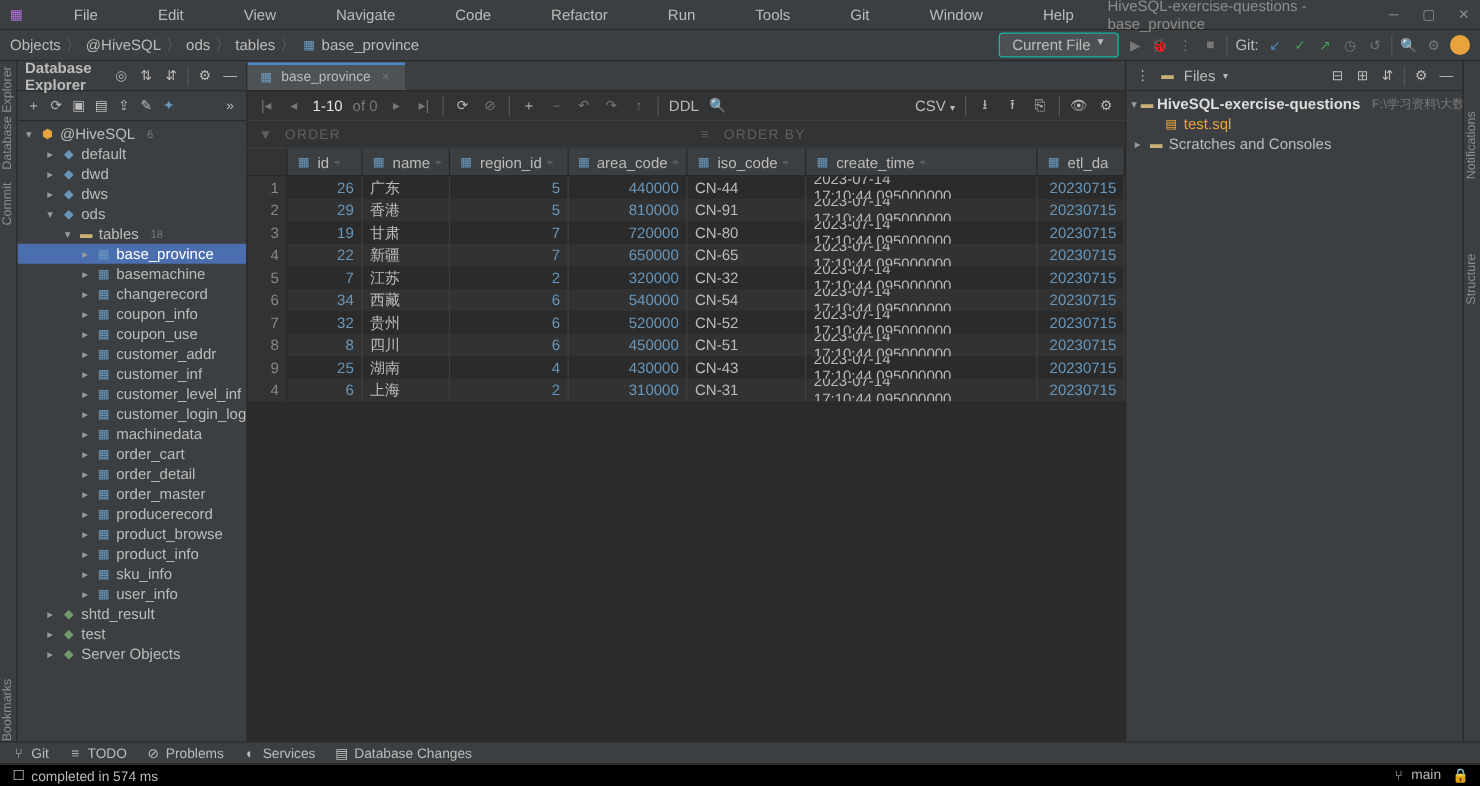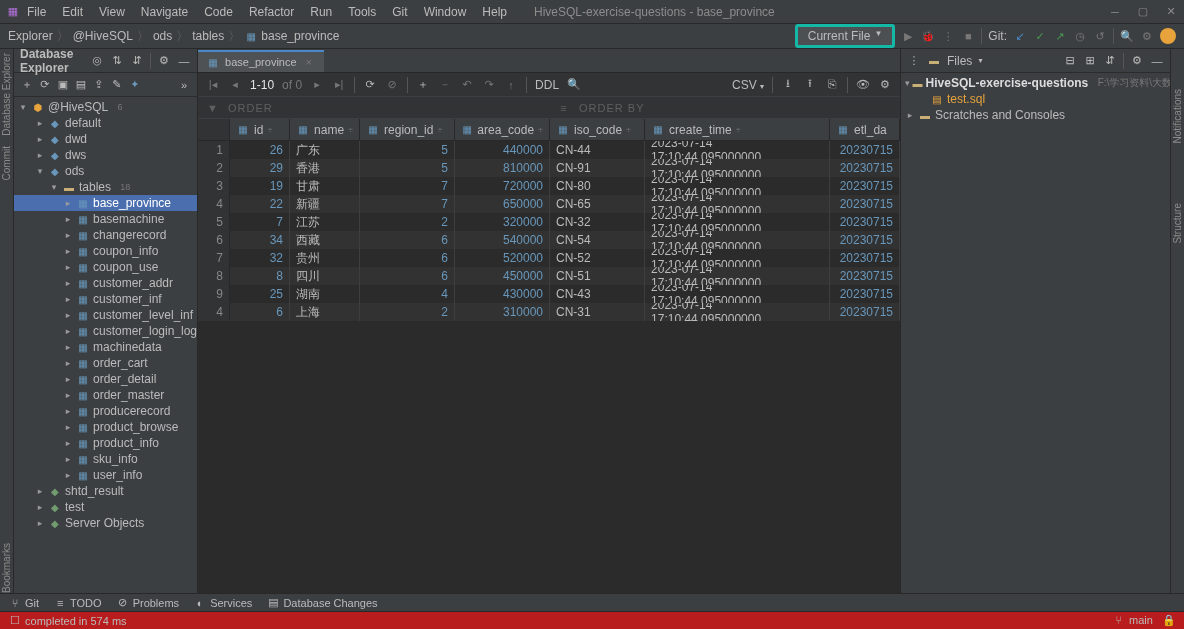--- a/index.html
+++ b/index.html
@@ -1,27 +1,27 @@
 <!DOCTYPE html>
 <html><head>
 <meta charset="utf-8">
 <style>
 * { margin: 0; padding: 0; box-sizing: border-box; font-family: "Segoe UI", Arial, sans-serif; }
 body { background: #2b2b2b; color: #bbbbbb; font-size: 12px; width: 1184px; height: 629px; overflow: hidden; }
 .title-bar { height: 24px; background: #3c3f41; display: flex; align-items: center; padding: 0 6px; border-bottom: 1px solid #282828; }
 .menu-bar { display: flex; gap: 2px; }
-.menu-item { padding: 2px 7px; cursor: pointer; }
+.menu-item { padding: 2px 7px; cursor: pointer; margin-left: 32px; }
 .title-text { flex: 1; text-align: left; padding-left: 20px; color: #8c8c8c; }
 .window-controls { display: flex; gap: 14px; color: #8c8c8c; }
 .breadcrumb-bar { height: 25px; background: #3c3f41; display: flex; align-items: center; padding: 0 8px; border-bottom: 1px solid #282828; justify-content: space-between; }
 .breadcrumb { display: flex; align-items: center; gap: 4px; }
 .bc-sep { color: #6e6e6e; }
 .bc-item { display: flex; align-items: center; gap: 3px; }
 .toolbar-right { display: flex; align-items: center; gap: 6px; }
-.btn { background: #4c5052; border: 3px solid #14b8a6; padding: 2px 10px; border-radius: 3px; display: flex; align-items: flex-start; gap: 4px; cursor: pointer; }
+.btn { background: #4c5052; border: 1px solid #14b8a6; padding: 2px 10px; border-radius: 3px; display: flex; align-items: flex-start; gap: 4px; cursor: pointer; }
 .icon { display: inline-flex; width: 14px; height: 14px; align-items: center; justify-content: center; font-size: 11px; }
 .main { display: flex; height: calc(629px - 24px - 25px - 18px - 18px); }
 .side-tabs { width: 18px; background: #3c3f41; border-right: 1px solid #282828; display: flex; flex-direction: column; align-items: center; padding-top: 4px; gap: 10px; }
 .side-tab-label { writing-mode: vertical-rl; transform: rotate(180deg); font-size: 10px; color: #8c8c8c; }
 .explorer { width: 198px; background: #3c3f41; display: flex; flex-direction: column; border-right: 1px solid #282828; }
 .explorer-header { height: 24px; background: #3c3f41; display: flex; align-items: center; padding: 0 6px; gap: 6px; border-bottom: 1px solid #2b2b2b; }
 .explorer-title { font-weight: bold; flex: 1; }
 .explorer-toolbar { height: 24px; display: flex; align-items: center; gap: 4px; padding: 0 6px; border-bottom: 1px solid #2b2b2b; }
 .tree { flex: 1; overflow: auto; padding: 2px 0; }
 .tree-row { height: 16px; display: flex; align-items: center; padding-left: 4px; gap: 3px; white-space: nowrap; cursor: pointer; }
@@ -47,21 +47,21 @@
 .cell.text { color: #bbbbbb; }
 .rownum { width: 32px; justify-content: flex-end; background: #313335; color: #888; border-right: 1px solid #282828; }
 .hcell { padding: 0 6px; display: flex; align-items: center; border-right: 1px solid #282828; color: #bbbbbb; gap: 4px; }
 .hcell .sorter { color: #777; font-size: 9px; }
 .c-id { width: 60px; } .c-name { width: 70px; } .c-region { width: 95px; } .c-area { width: 95px; } .c-iso { width: 95px; } .c-create { width: 185px; } .c-etl { width: 70px; }
 .files-panel { width: 270px; background: #3c3f41; border-left: 1px solid #282828; display: flex; flex-direction: column; }
 .files-header { height: 24px; display: flex; align-items: center; padding: 0 6px; gap: 6px; border-bottom: 1px solid #2b2b2b; }
 .files-tree { padding: 2px 0; }
 .right-tabs { width: 18px; background: #3c3f41; border-left: 1px solid #282828; display:flex; flex-direction:column; align-items:center; padding-top:40px; gap:60px;}
 .bottom-bar { height: 18px; background: #3c3f41; display: flex; align-items: center; padding: 0 8px; gap: 14px; font-size: 11px; border-top: 1px solid #282828; }
-.status-bar { height: 18px; background: #b91c1c; display: flex; align-items: center; padding: 0 8px; font-size: 11px; border-top: 1px solid #282828; justify-content: space-between; }
+.status-bar { height: 18px; background: #000000; display: flex; align-items: center; padding: 0 8px; font-size: 11px; border-top: 1px solid #282828; justify-content: space-between; }
 .green { color: #499c54; } .blue { color: #6897bb; } .grey { color: #777; }
 .badge { font-size: 9px; color: #777; }
 .flex-spacer { flex: 1; }
 .circle-avatar { width:16px; height:16px; border-radius:50%; background:#e8a33d; }
 </style>
 </head>
 <body>
 
 <div class="title-bar">
   <span class="icon" style="color:#b06fd8">▦</span>
@@ -81,21 +81,21 @@
   <div class="title-text">HiveSQL-exercise-questions - base_province</div>
   <div class="window-controls">
     <span class="icon">─</span>
     <span class="icon">▢</span>
     <span class="icon">✕</span>
   </div>
 </div>
 
 <div class="breadcrumb-bar">
   <div class="breadcrumb">
-    <span class="bc-item">Explorer</span>
+    <span class="bc-item">Objects</span>
       <span class="bc-sep">〉</span>
     <span class="bc-item">@HiveSQL</span>
       <span class="bc-sep">〉</span>
     <span class="bc-item">ods</span>
       <span class="bc-sep">〉</span>
     <span class="bc-item">tables</span>
       <span class="bc-sep">〉</span>
     <span class="bc-item">
         <span class="ticon blue">▦</span>
         <span>base_province</span>

